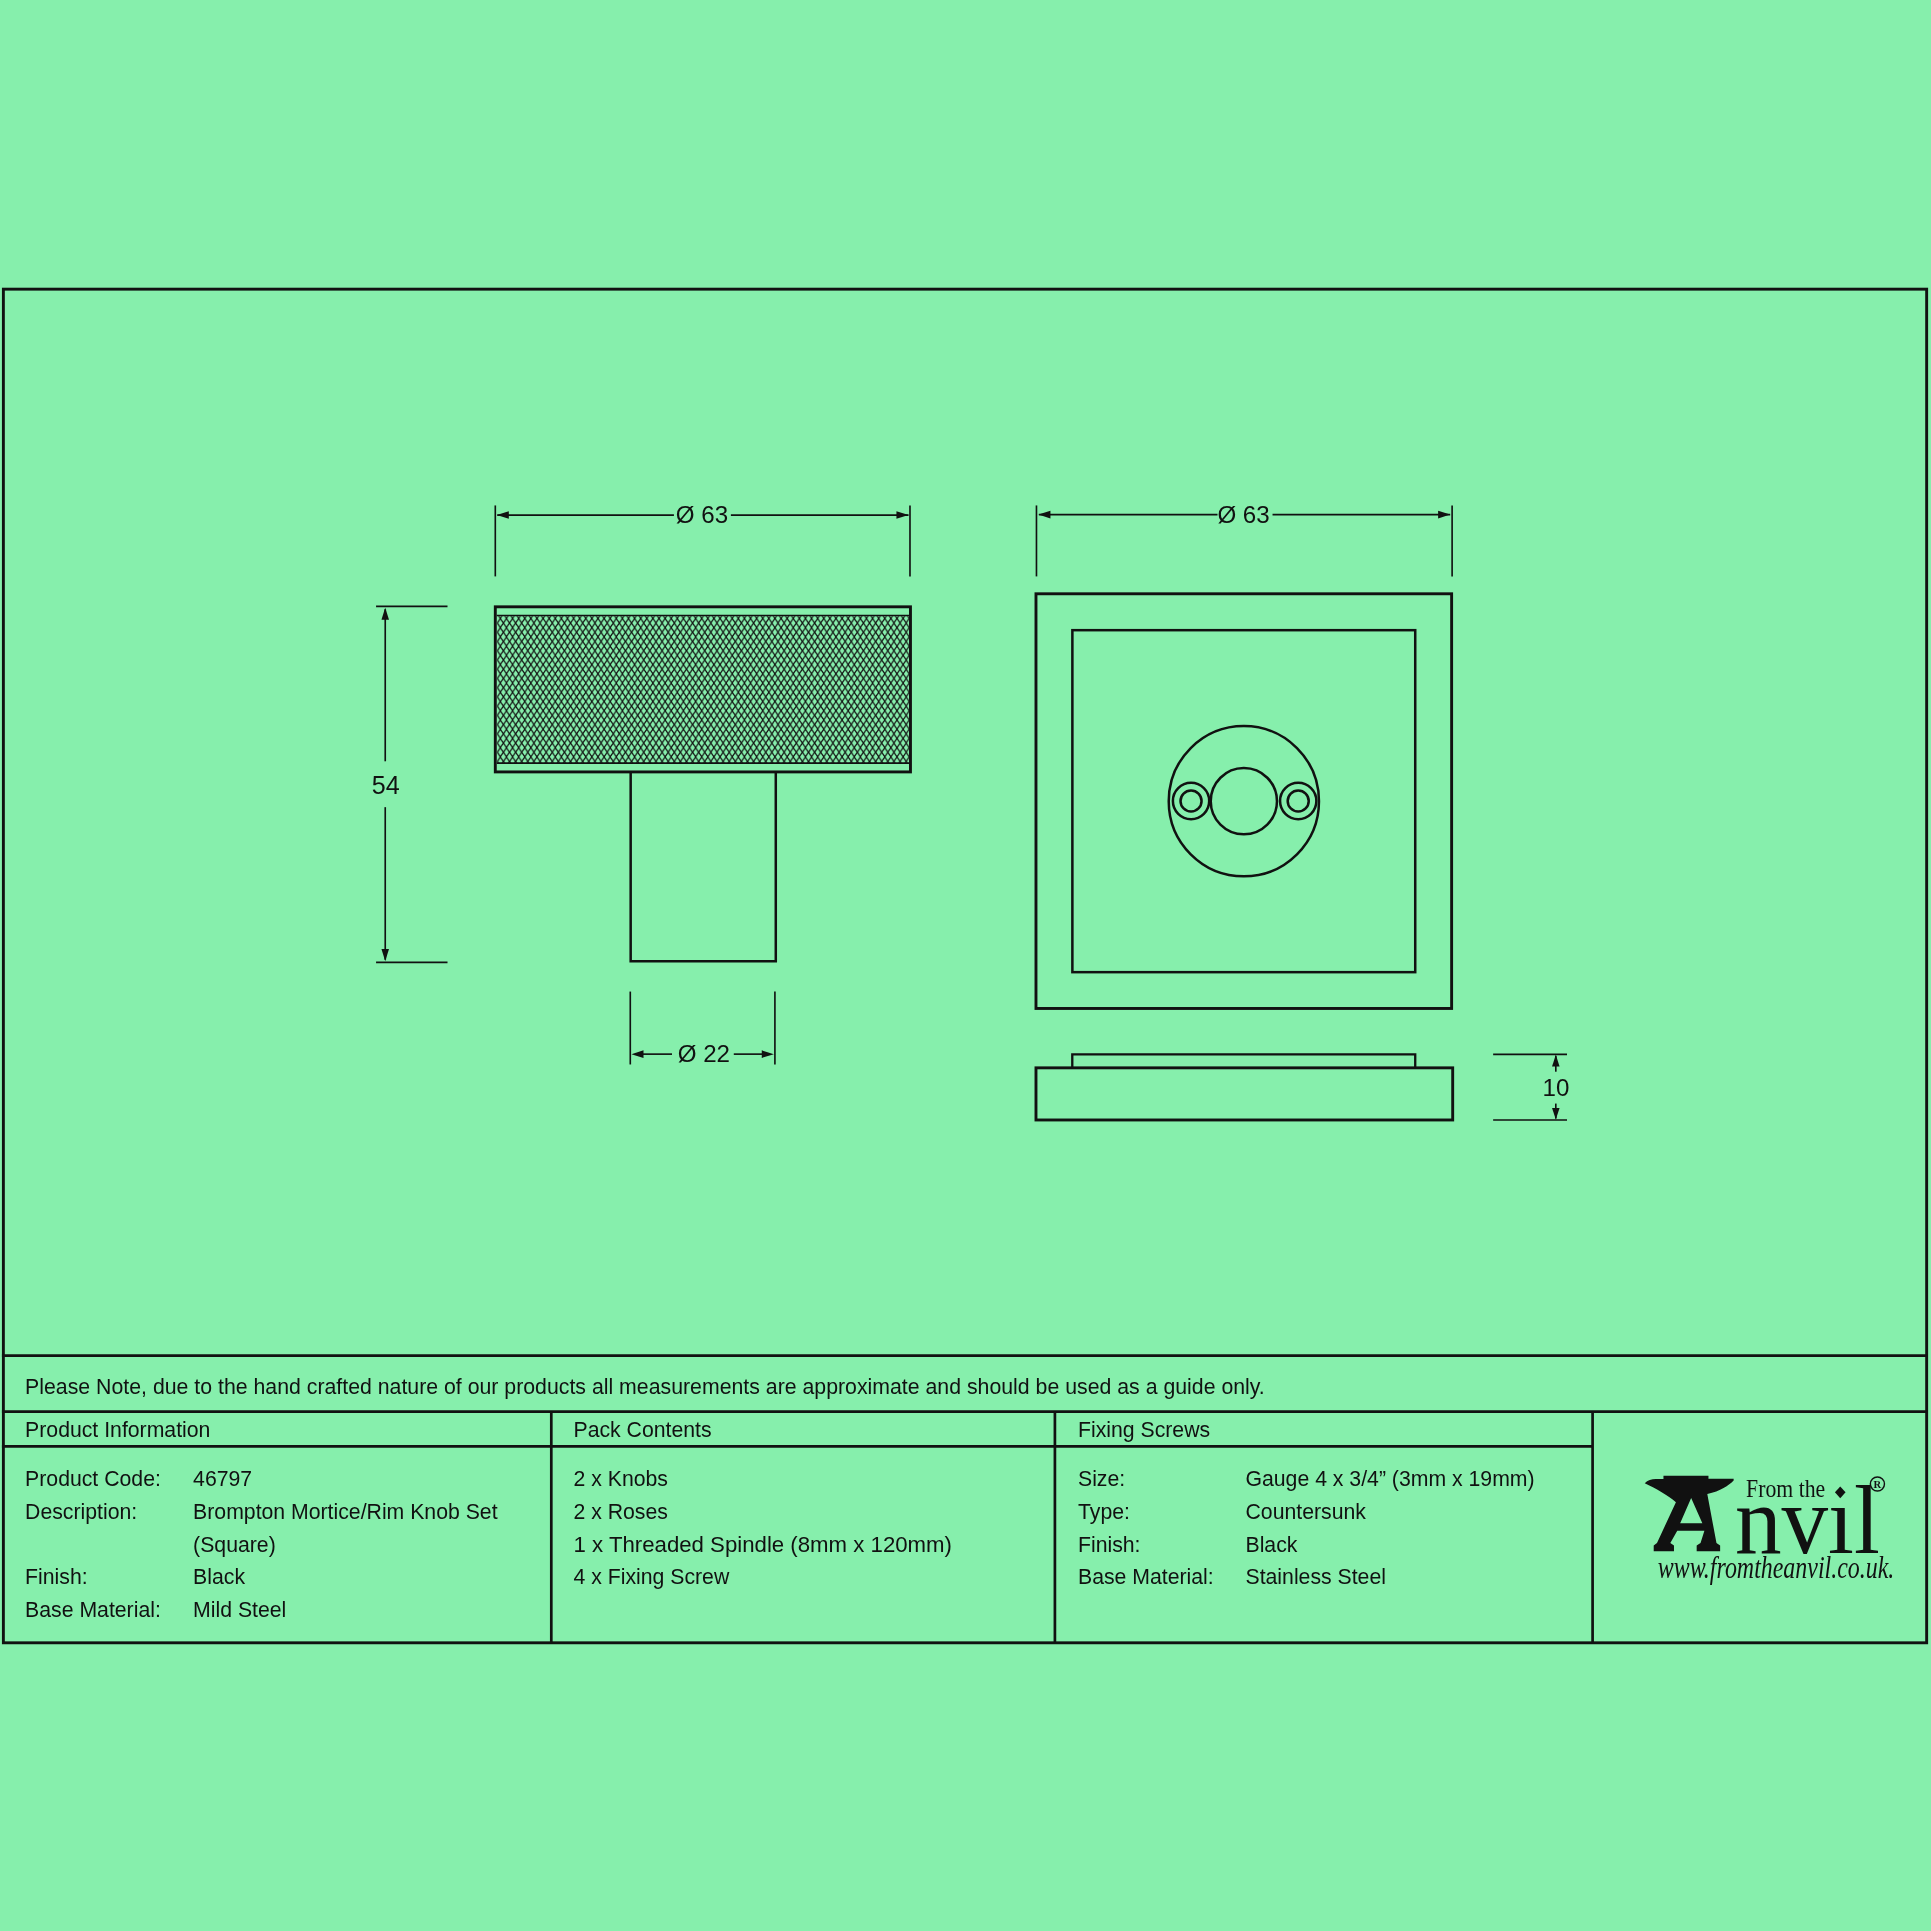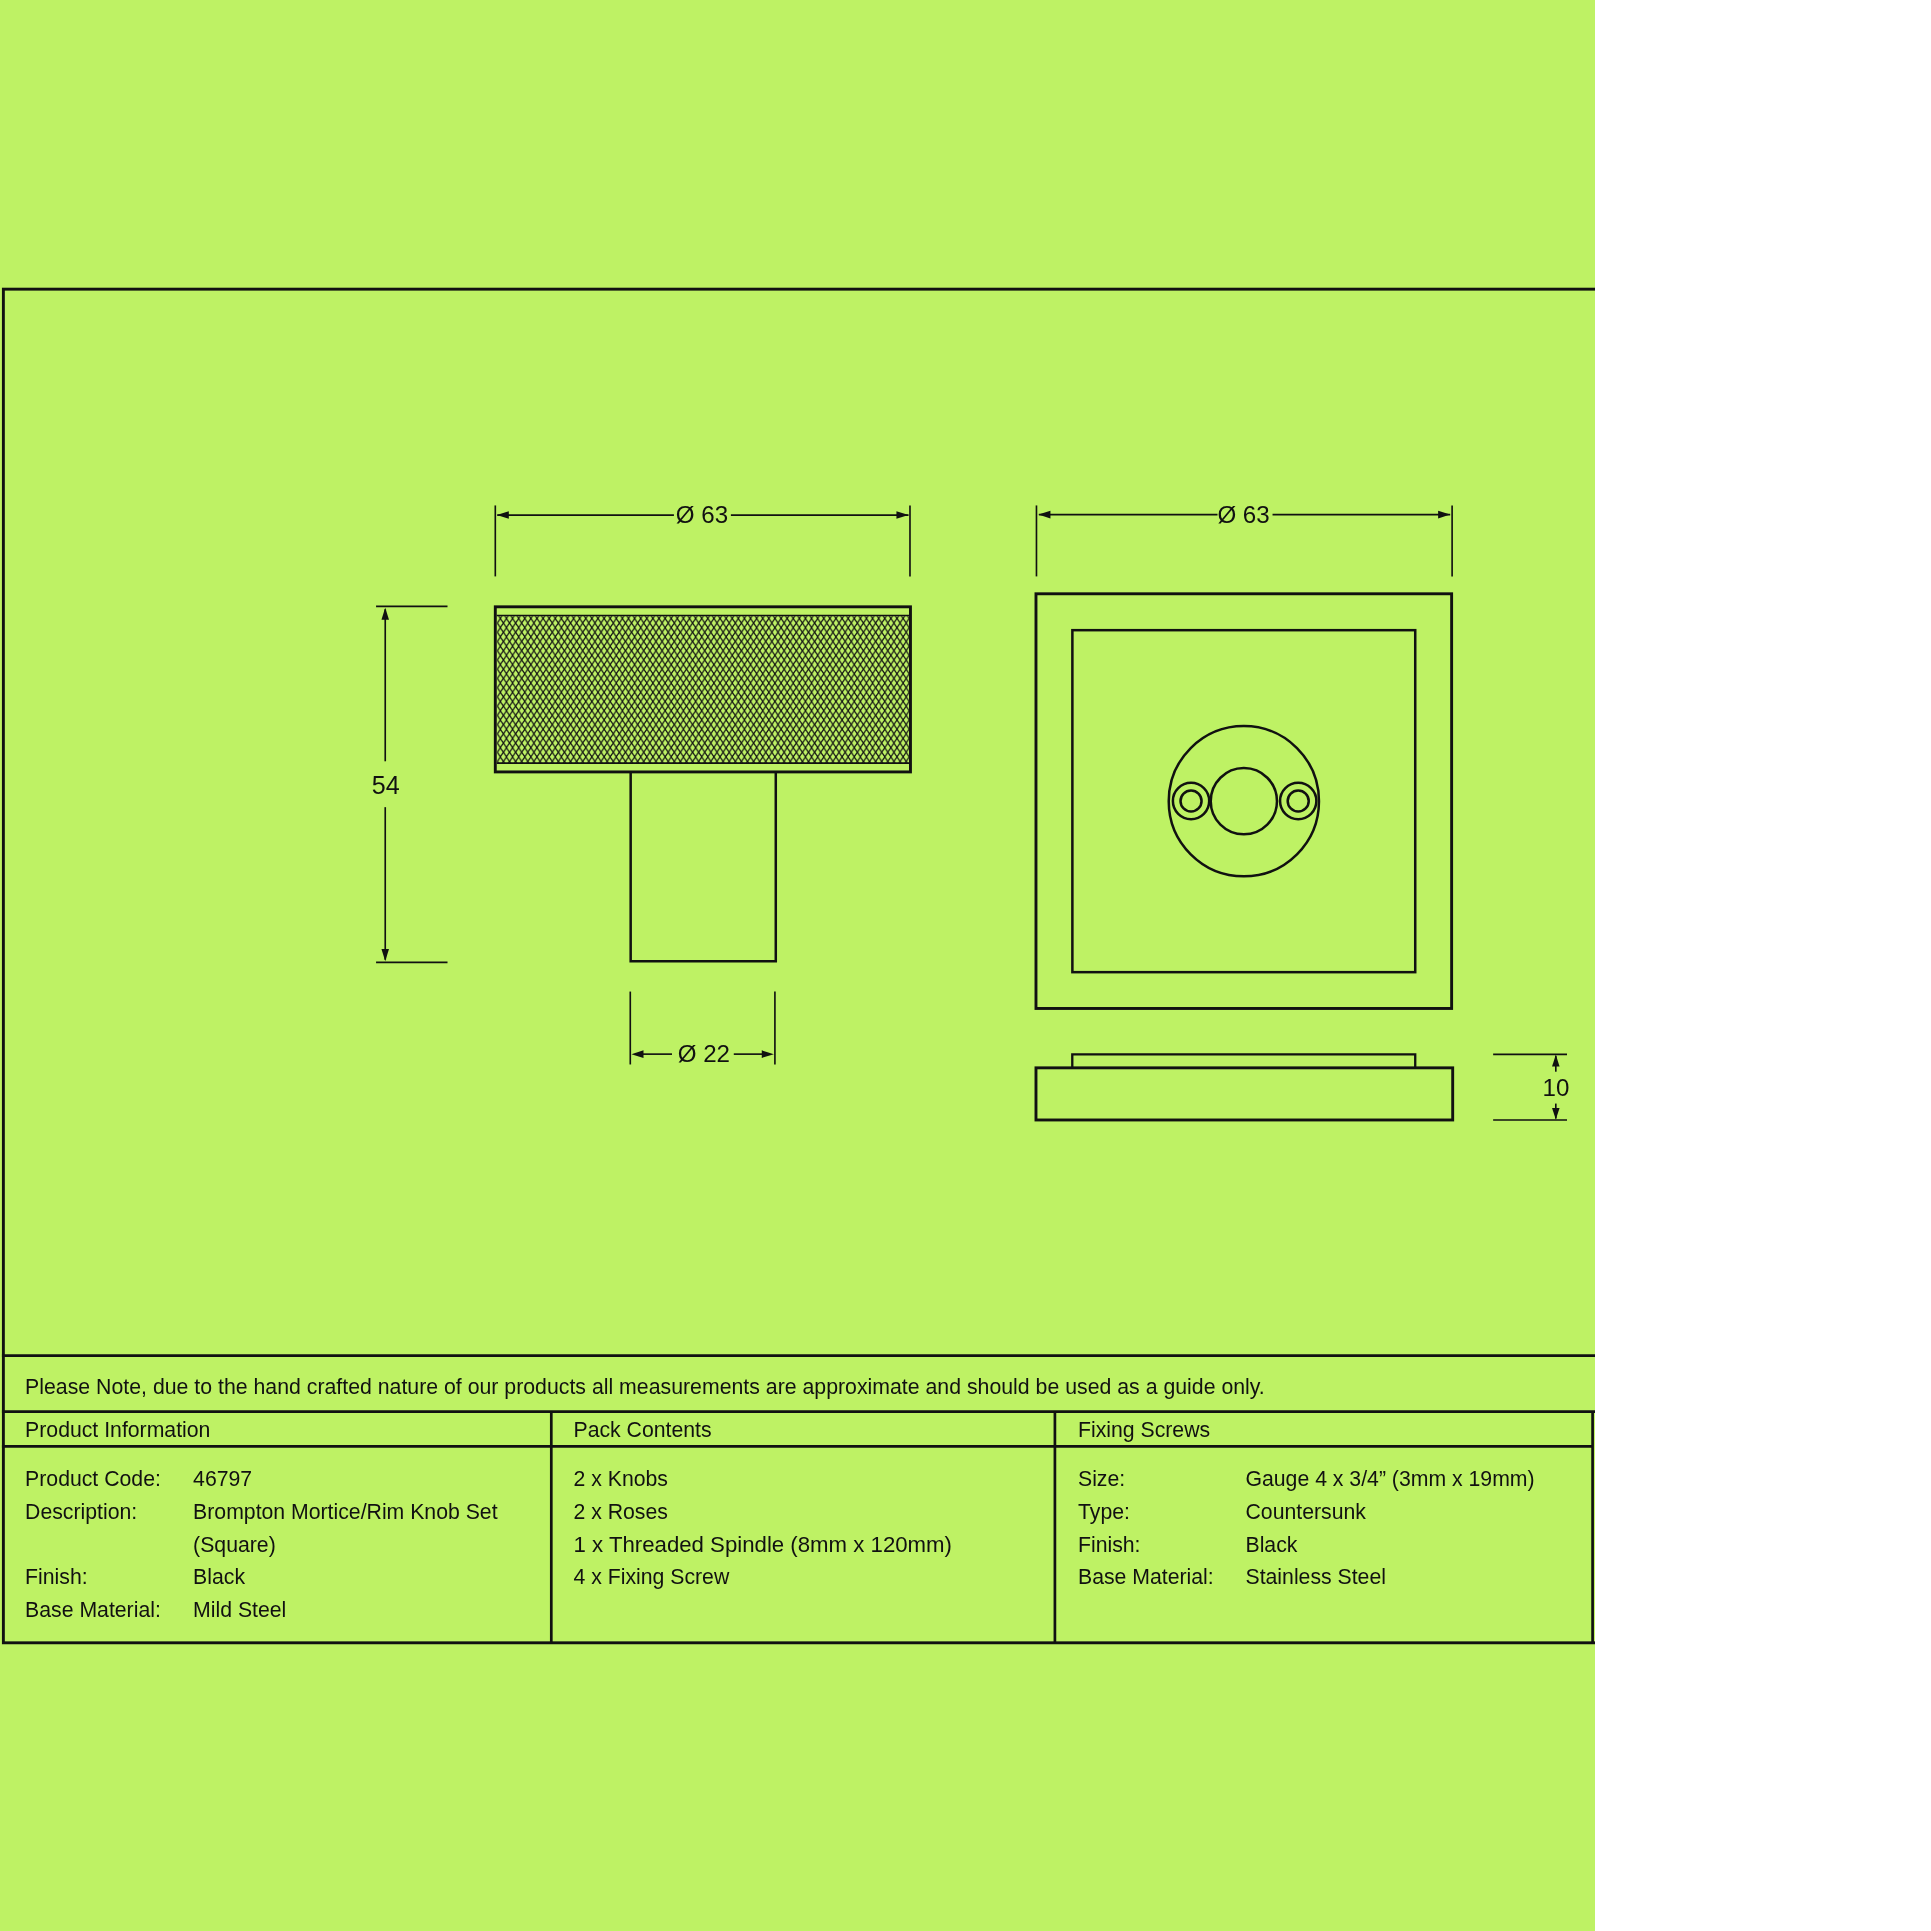--- a/index.html
+++ b/index.html
@@ -1,16 +1,16 @@
 <!DOCTYPE html>
 <html><head>
 <meta charset="utf-8">
 <style>
   html,body{margin:0;padding:0;background:#fff;}
-  .page{position:relative;width:1595px;height:1931px;background:#bef264;overflow:hidden;}
+  .page{position:relative;width:1931px;height:1931px;background:#86efac;overflow:hidden;}
   svg text{fill:#111;}
 </style>
 </head>
 <body>
 <div class="page">
 <svg width="1931" height="1931" viewBox="0 0 2000 2000" xmlns="http://www.w3.org/2000/svg" font-family="Liberation Sans, sans-serif">
   <defs>
 
     <pattern id="knurl" width="6.32" height="9.56" patternUnits="userSpaceOnUse">
       <path d="M0,0 L6.32,9.56 M6.32,0 L0,9.56" stroke="#111" stroke-width="1.2" fill="none"></path>

